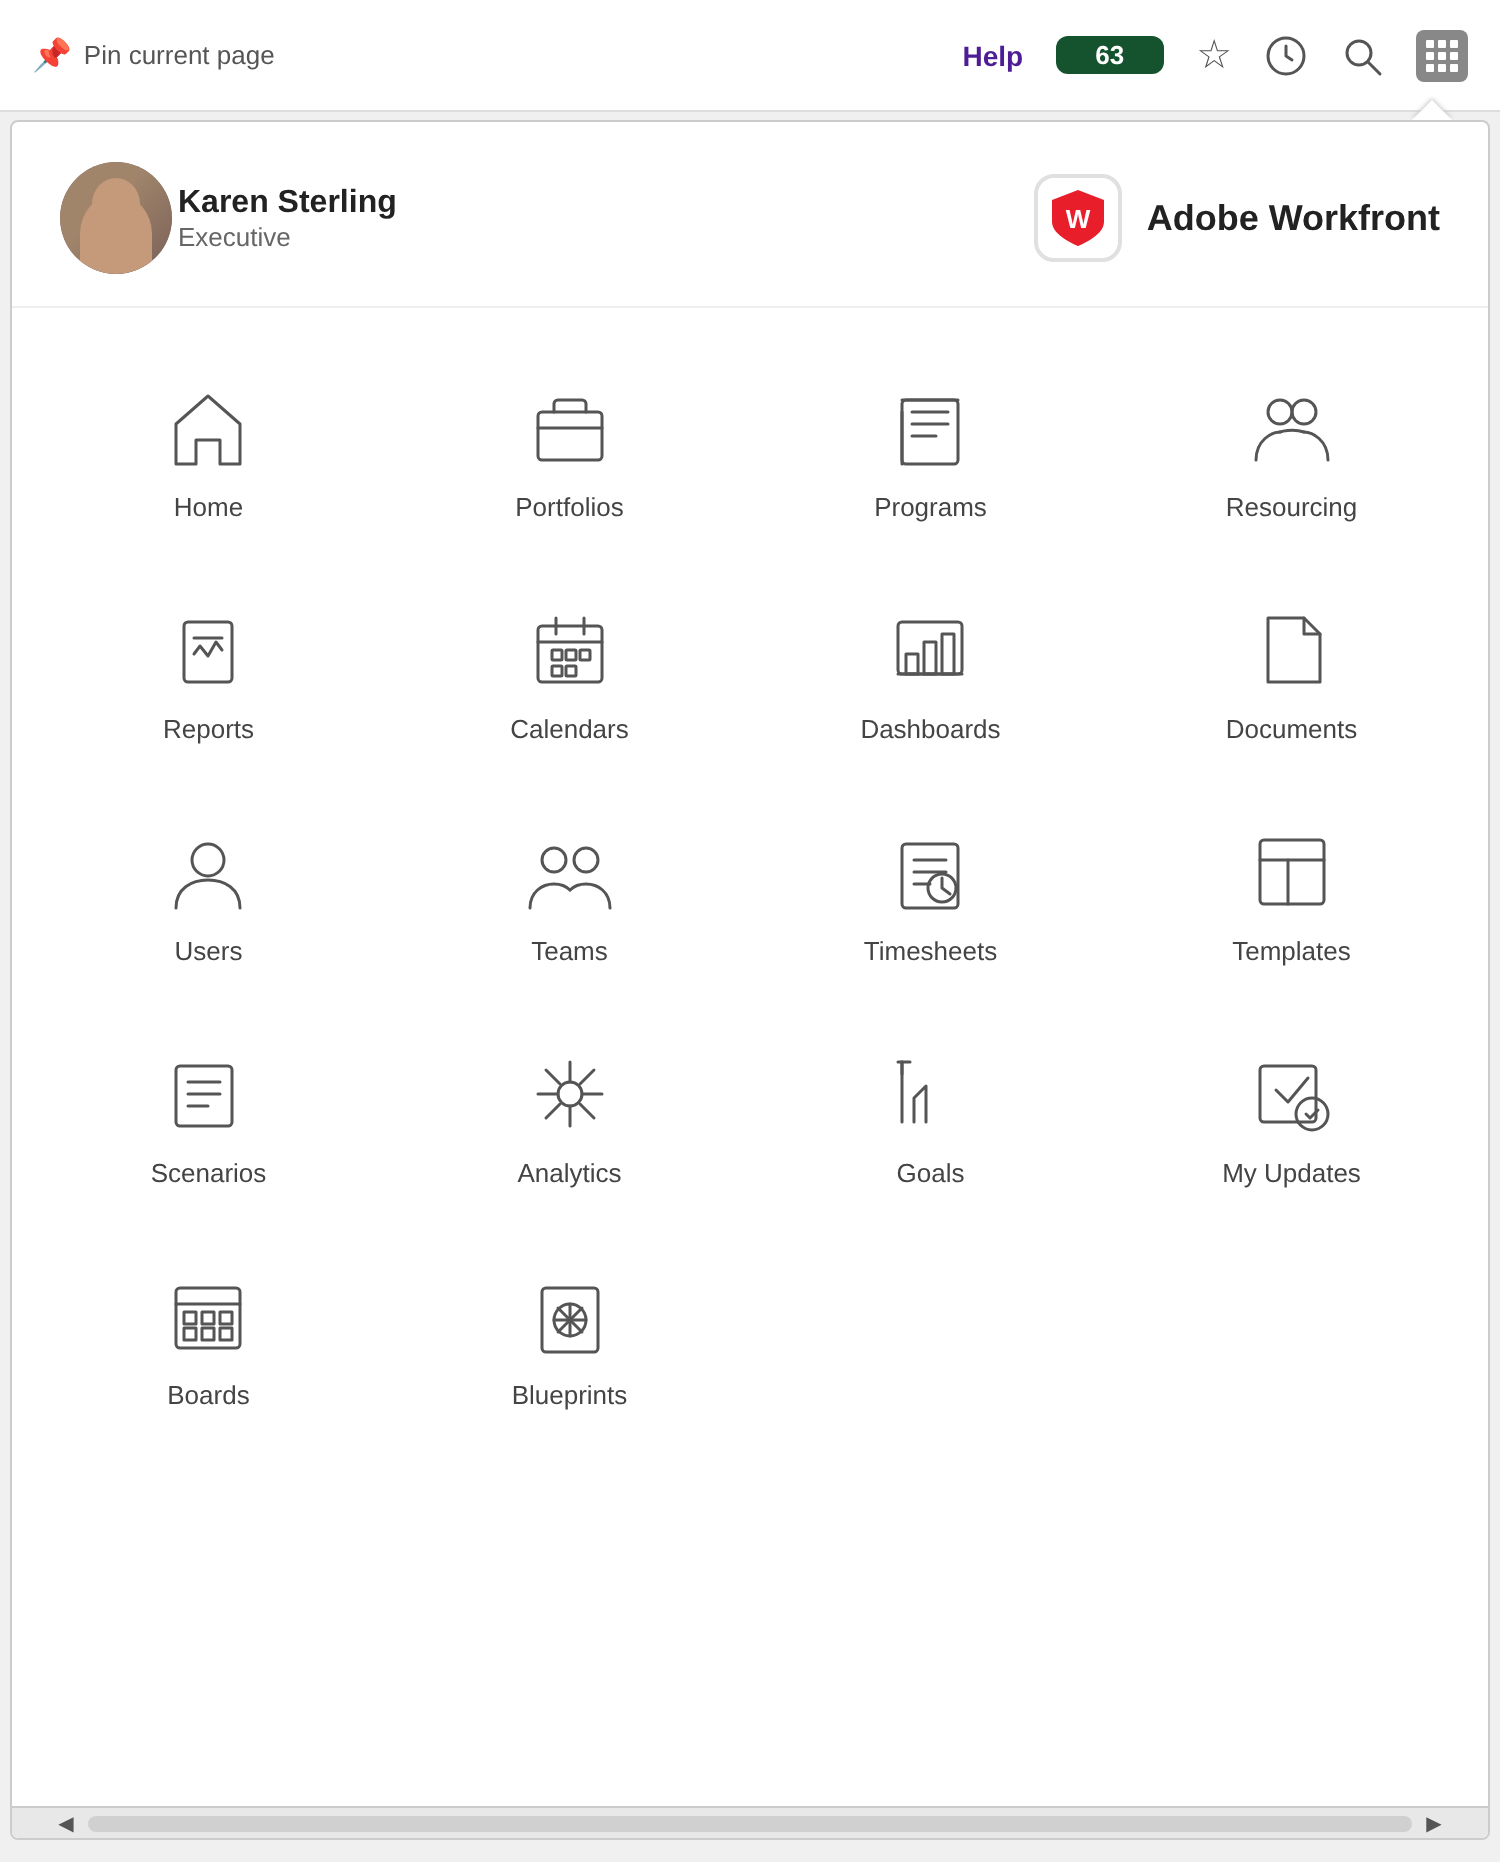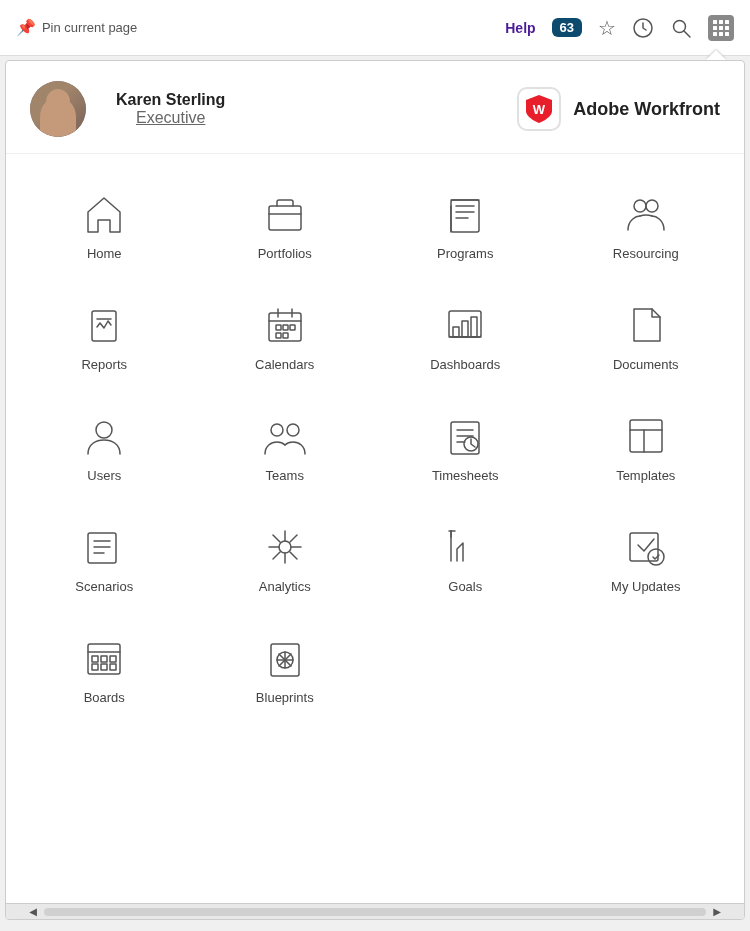--- a/index.html
+++ b/index.html
@@ -34,24 +34,24 @@
       color: #666;
     }
     .spacer { flex: 1; }
     .help-link {
       color: #4c1d95;
       font-weight: 600;
       font-size: 14px;
       cursor: pointer;
     }
     .badge {
-      background: #0c4a6e;
+      background: #14532d;
       color: #fff;
       border-radius: 6px;
-      padding: 2px 8px;
+      padding: 2px 20px;
       font-size: 13px;
       font-weight: 700;
     }
     .top-icon {
       font-size: 20px;
       color: #555;
       cursor: pointer;
       display: flex;
       align-items: center;
     }
@@ -97,22 +97,21 @@
     .popup-header {
       display: flex;
       align-items: center;
       justify-content: space-between;
       padding: 20px 24px 16px 24px;
       border-bottom: 1px solid #eee;
     }
     .profile-section {
       display: flex;
       align-items: center;
-      gap: 30px;
-      text-align: center;
+      gap: 3px;
     }
     .avatar {
       width: 56px;
       height: 56px;
       border-radius: 50%;
       overflow: hidden;
       background: #8b6f6f;
       display: flex;
       align-items: center;
       justify-content: center;
@@ -141,21 +140,21 @@
       top: 8px;
       left: 50%;
       transform: translateX(-50%);
       width: 24px;
       height: 26px;
       background: #c49a7a;
       border-radius: 50%;
     }
     .profile-info { display: flex; flex-direction: column; }
     .profile-name { font-size: 16px; font-weight: 600; color: #222; }
-    .profile-role { font-size: 16px; color: #666; text-decoration: underline; }
+    .profile-role { font-size: 13px; color: #666; }
 
     .brand-section {
       display: flex;
       align-items: center;
       gap: 12px;
     }
     .brand-logo {
       width: 44px;
       height: 44px;
       background: #fff;

